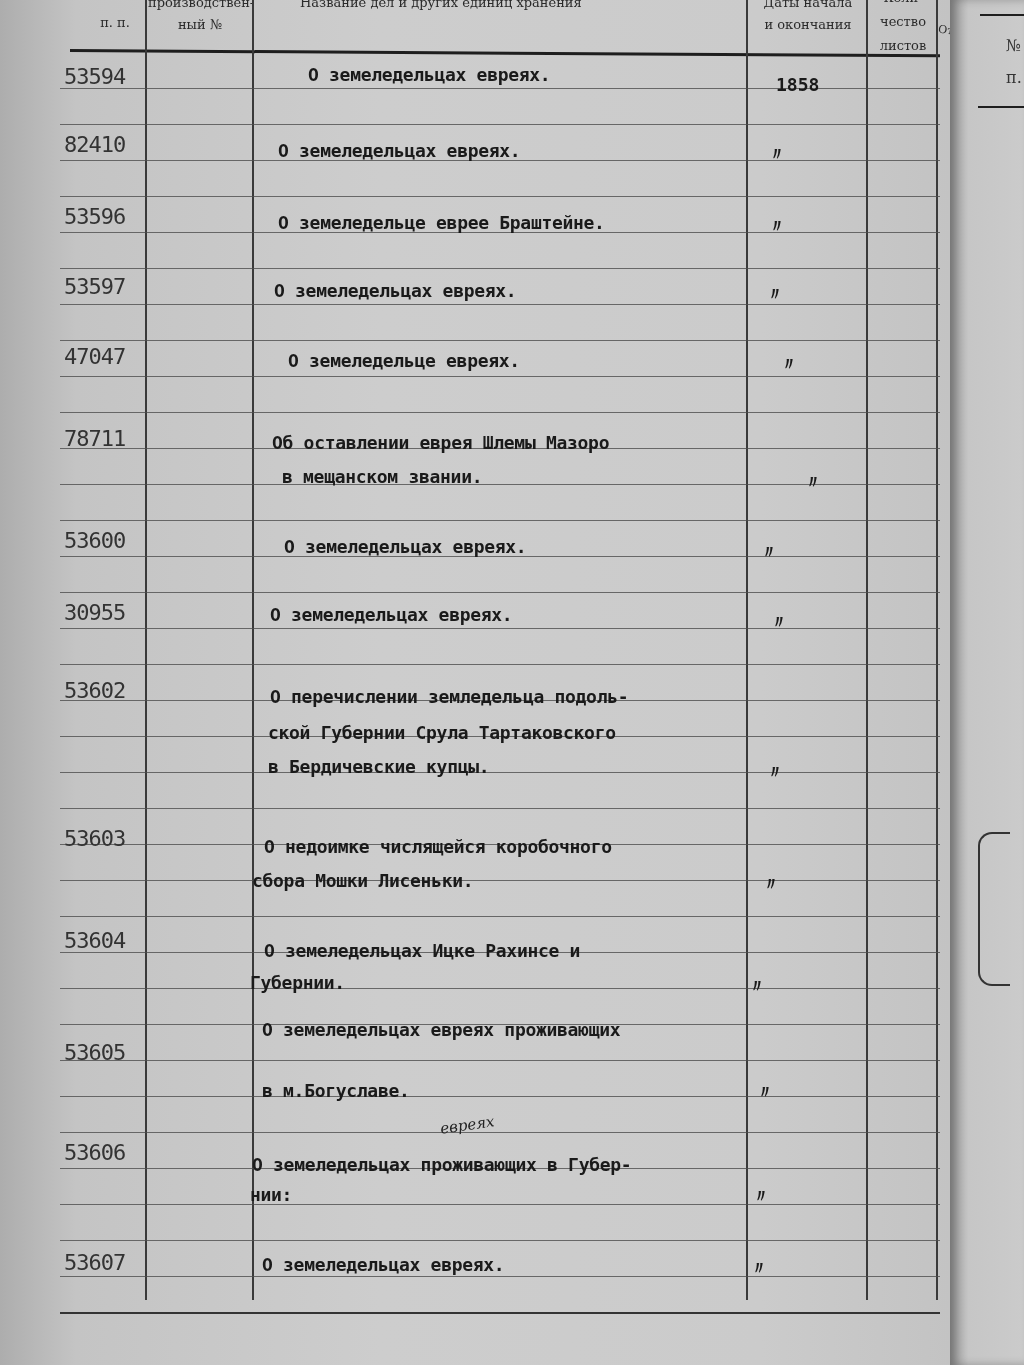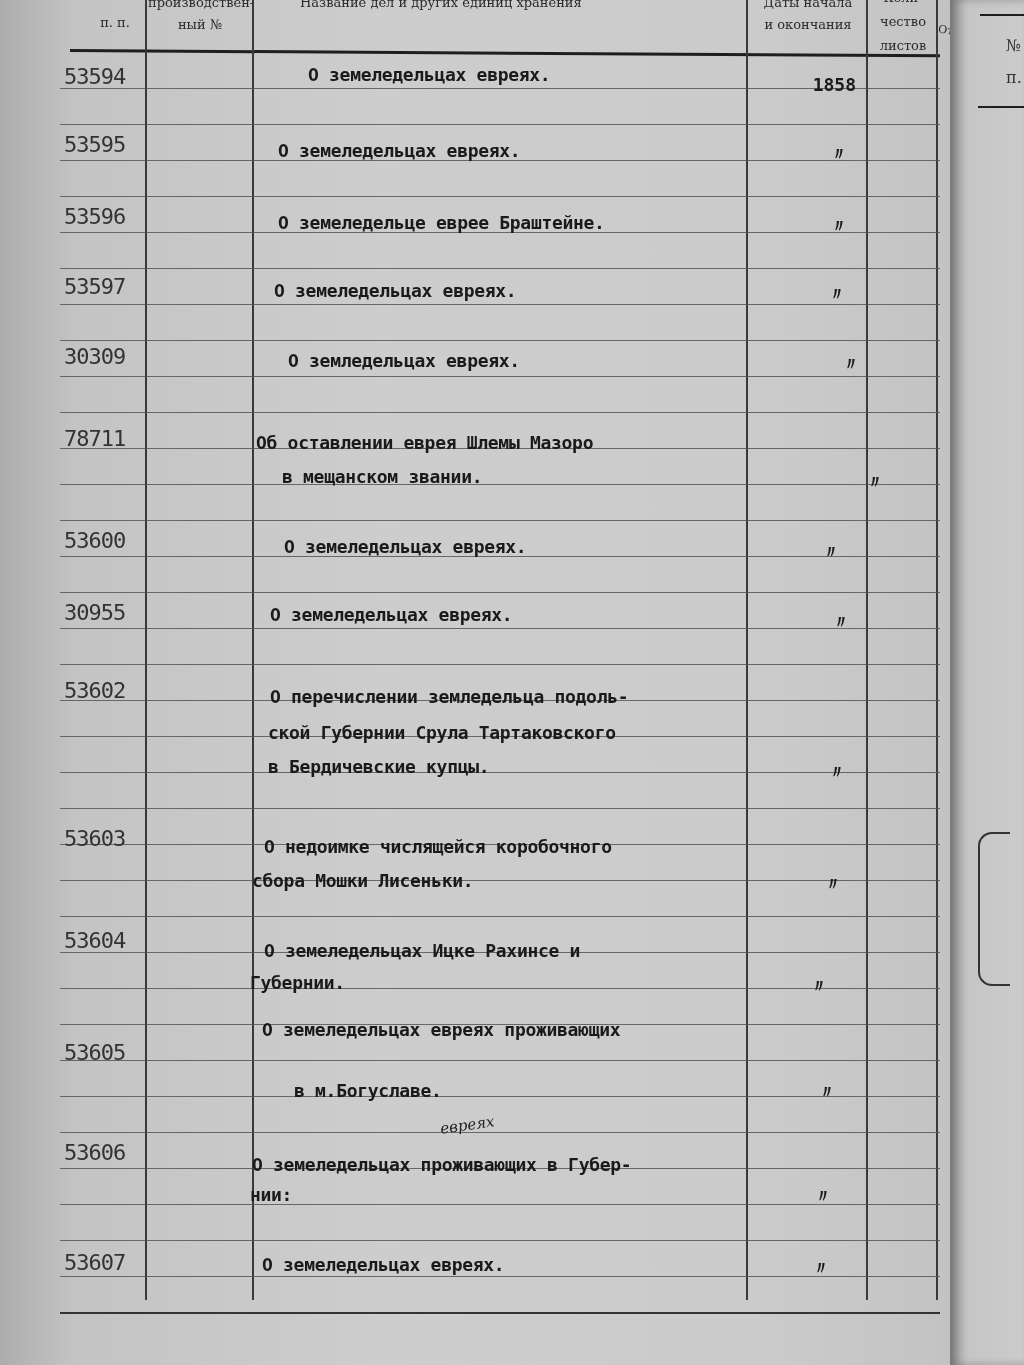--- a/index.html
+++ b/index.html
@@ -17,21 +17,21 @@
     position:absolute; left:950px; top:0; width:74px; height:1365px;
     background: linear-gradient(90deg, #9c9c9c 0%, #c6c6c6 25%, #cbcbcb 100%);
     box-shadow: inset 6px 0 8px rgba(0,0,0,0.25);
   }
   .hdr { position:absolute; font-family:"DejaVu Serif","Liberation Serif",serif; font-size:13px; color:#2a2a2a; text-align:center; line-height:22px; }
   .vline { position:absolute; top:0; width:1.5px; background:#3a3a3a; height:1300px; }
   .thick { position:absolute; height:3px; background:#1e1e1e; }
   .rule { position:absolute; height:1.3px; background:#4e4e4e; opacity:0.8; }
   .num { position:absolute; left:64px; font-size:22px; letter-spacing:-1px; color:#333; font-family:"DejaVu Sans Mono","Liberation Mono",monospace; }
   .title { position:absolute; font-size:18px; font-weight:bold; color:#1a1a1a; white-space:nowrap; letter-spacing:-0.3px; }
-  .date { position:absolute; font-size:18px; font-weight:bold; text-align:right; width:80px; color:#1a1a1a; }
+  .date { position:absolute; font-size:18px; font-weight:bold; text-align:left; width:80px; color:#1a1a1a; }
   .nxt { position:absolute; font-family:"DejaVu Serif","Liberation Serif",serif; font-size:16px; color:#333; }
   .hand { position:absolute; font-family:"DejaVu Serif","Liberation Serif",serif; font-style:italic; font-size:15px; color:#222; }
 </style>
 </head>
 <body>
 
 <div class="page">
 
   <div class="hdr" style="left:80px; top:12px; width:70px;">п. п.</div>
   <div class="hdr" style="left:148px; top:-8px; width:104px;">
@@ -96,46 +96,46 @@
     <div class="thick" style="left:60px; top:1312px; width:880px; height:2px; background:#333;"></div>
   </div>
 
   <div>
     <div class="num" style="top:64px;">53594</div>
     <div class="title" style="left:308px; top:64px;">О земеледельцах евреях.</div>
     <div class="date" style="left:776px; top:74px;">1858</div>
   </div>
 
   <div>
-    <div class="num" style="top:132px;">53595</div>
+    <div class="num" style="top:132px;">82410</div>
     <div class="title" style="left:278px; top:140px;">О земеледельцах евреях.</div>
     <div class="date" style="left:768px; top:142px;">〃</div>
   </div>
 
   <div>
     <div class="num" style="top:204px;">53596</div>
     <div class="title" style="left:278px; top:212px;">О земеледельце еврее Браштейне.</div>
     <div class="date" style="left:768px; top:214px;">〃</div>
   </div>
 
   <div>
     <div class="num" style="top:274px;">53597</div>
     <div class="title" style="left:274px; top:280px;">О земеледельцах евреях.</div>
     <div class="date" style="left:766px; top:282px;">〃</div>
   </div>
 
   <div>
-    <div class="num" style="top:344px;">30309</div>
-    <div class="title" style="left:288px; top:350px;">О земледельцах евреях.</div>
+    <div class="num" style="top:344px;">47047</div>
+    <div class="title" style="left:288px; top:350px;">О земеледельце евреях.</div>
     <div class="date" style="left:780px; top:352px;">〃</div>
   </div>
 
   <div>
     <div class="num" style="top:426px;">78711</div>
-    <div class="title" style="left:256px; top:432px;">Об оставлении еврея Шлемы Мазоро</div>
+    <div class="title" style="left:272px; top:432px;">Об оставлении еврея Шлемы Мазоро</div>
     <div class="title" style="left:282px; top:466px;">в мещанском звании.</div>
     <div class="date" style="left:804px; top:470px;">〃</div>
   </div>
 
   <div>
     <div class="num" style="top:528px;">53600</div>
     <div class="title" style="left:284px; top:536px;">О земеледельцах евреях.</div>
     <div class="date" style="left:760px; top:540px;">〃</div>
   </div>
 
@@ -163,21 +163,21 @@
   <div>
     <div class="num" style="top:928px;">53604</div>
     <div class="title" style="left:264px; top:940px;">О земеледельцах Ицке Рахинсе и</div>
     <div class="title" style="left:250px; top:972px;">Губернии.</div>
     <div class="date" style="left:748px; top:974px;">〃</div>
   </div>
 
   <div>
     <div class="num" style="top:1040px;">53605</div>
     <div class="title" style="left:262px; top:1019px;">О земеледельцах евреях проживающих</div>
-    <div class="title" style="left:262px; top:1080px;margin-left:32px;">в м.Богуславе.</div>
+    <div class="title" style="left:262px; top:1080px;">в м.Богуславе.</div>
     <div class="date" style="left:756px; top:1080px;">〃</div>
   </div>
 
   <div>
     <div class="num" style="top:1140px;">53606</div>
     <div class="hand" style="left:440px; top:1116px; transform:rotate(-8deg);">евреях</div>
     <div class="title" style="left:252px; top:1154px;">О земеледельцах проживающих в Губер-</div>
     <div class="title" style="left:250px; top:1184px;">нии:</div>
     <div class="date" style="left:752px; top:1184px;">〃</div>
   </div>

